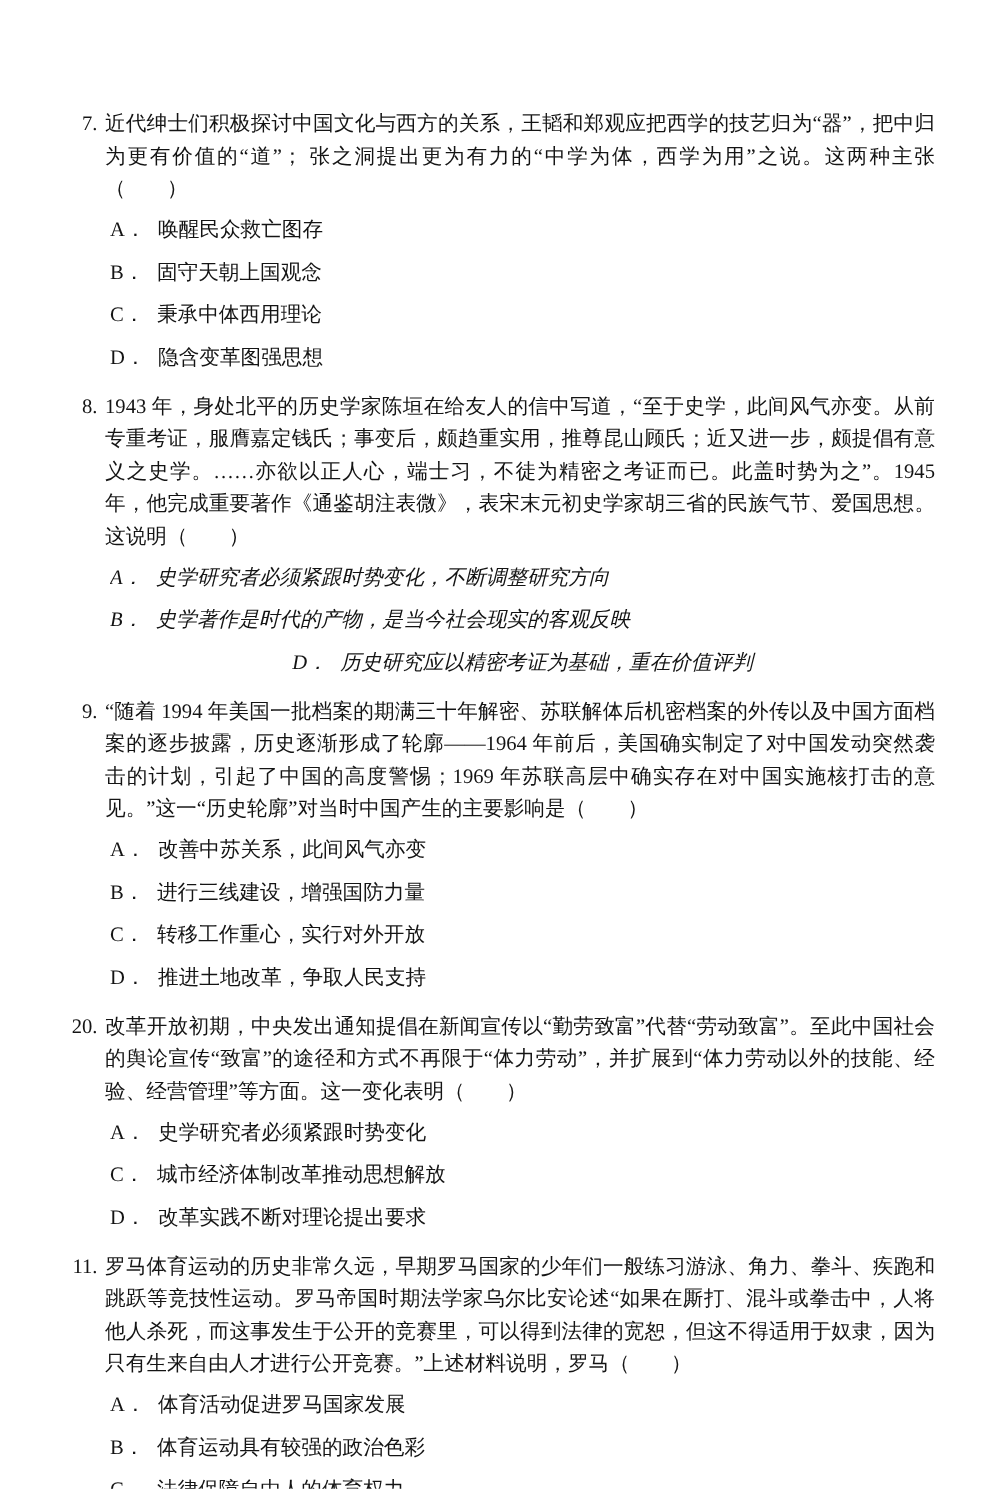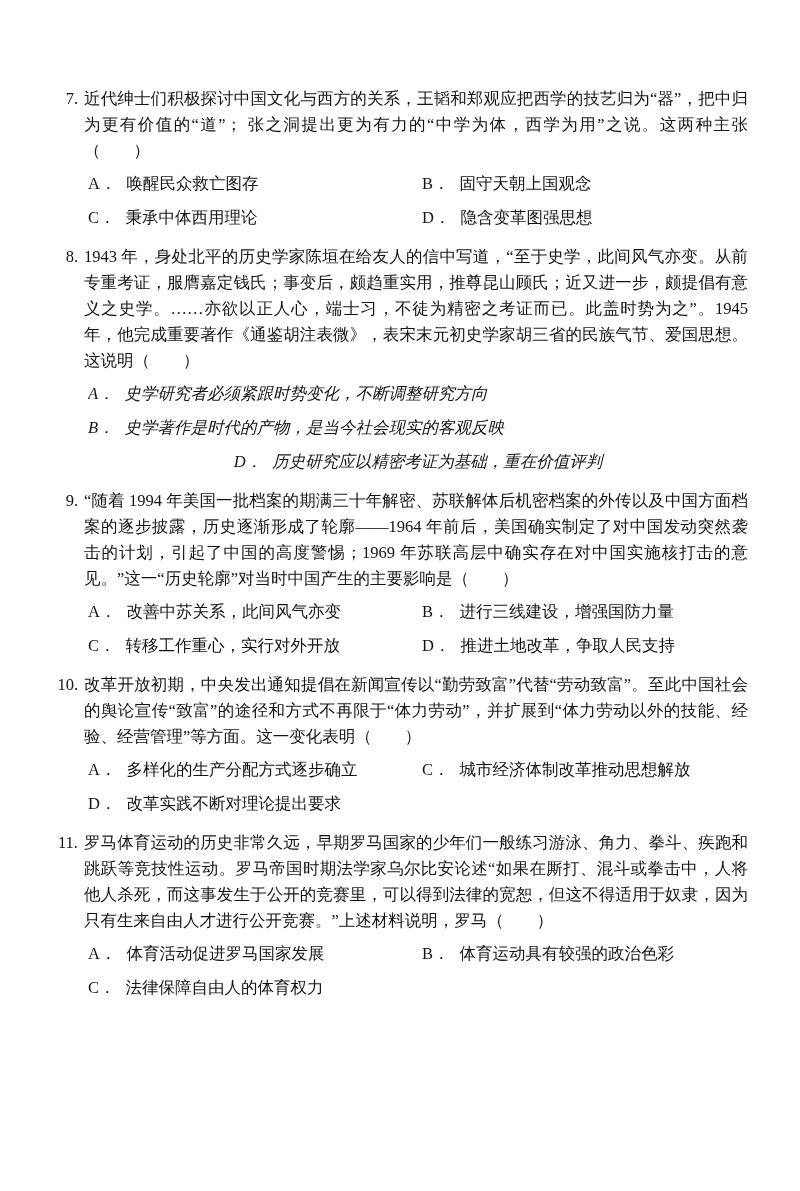--- a/index.html
+++ b/index.html
@@ -40,21 +40,21 @@
     flex: 1 1 auto;
     text-align: justify;
     text-justify: inter-ideograph;
   }
   .options {
     margin-left: 40px;
     margin-top: 7px;
   }
   .options.two-col {
     display: grid;
-    grid-template-columns: 1fr 1fr;
+    grid-template-columns: 1fr;
     column-gap: 8px;
     row-gap: 8px;
   }
   .options.stacked .option {
     margin-bottom: 8px;
     font-style: italic;
   }
   .options.stacked .option:last-child {
     margin-bottom: 0;
     text-align: center;
@@ -106,25 +106,25 @@
     <div class="options two-col">
           <div class="option"><span class="opt-label">A．</span><span class="opt-text">改善中苏关系，此间风气亦变</span></div>
           <div class="option"><span class="opt-label">B．</span><span class="opt-text">进行三线建设，增强国防力量</span></div>
           <div class="option"><span class="opt-label">C．</span><span class="opt-text">转移工作重心，实行对外开放</span></div>
           <div class="option"><span class="opt-label">D．</span><span class="opt-text">推进土地改革，争取人民支持</span></div>
         </div>
   </div>
 
   <div class="question">
     <div class="stem-row">
-      <span class="qnum">10.</span>
+      <span class="qnum">20.</span>
       <div class="stem">改革开放初期，中央发出通知提倡在新闻宣传以“勤劳致富”代替“劳动致富”。至此中国社会的舆论宣传“致富”的途径和方式不再限于“体力劳动”，并扩展到“体力劳动以外的技能、经验、经营管理”等方面。这一变化表明（　　）</div>
     </div>
     <div class="options two-col">
-          <div class="option"><span class="opt-label">A．</span><span class="opt-text">多样化的生产分配方式逐步确立</span></div>
+          <div class="option"><span class="opt-label">A．</span><span class="opt-text">史学研究者必须紧跟时势变化</span></div>
           <div class="option"><span class="opt-label">C．</span><span class="opt-text">城市经济体制改革推动思想解放</span></div>
           <div class="option"><span class="opt-label">D．</span><span class="opt-text">改革实践不断对理论提出要求</span></div>
         </div>
   </div>
 
   <div class="question">
     <div class="stem-row">
       <span class="qnum">11.</span>
       <div class="stem">罗马体育运动的历史非常久远，早期罗马国家的少年们一般练习游泳、角力、拳斗、疾跑和跳跃等竞技性运动。罗马帝国时期法学家乌尔比安论述“如果在厮打、混斗或拳击中，人将他人杀死，而这事发生于公开的竞赛里，可以得到法律的宽恕，但这不得适用于奴隶，因为只有生来自由人才进行公开竞赛。”上述材料说明，罗马（　　）</div>
     </div>

